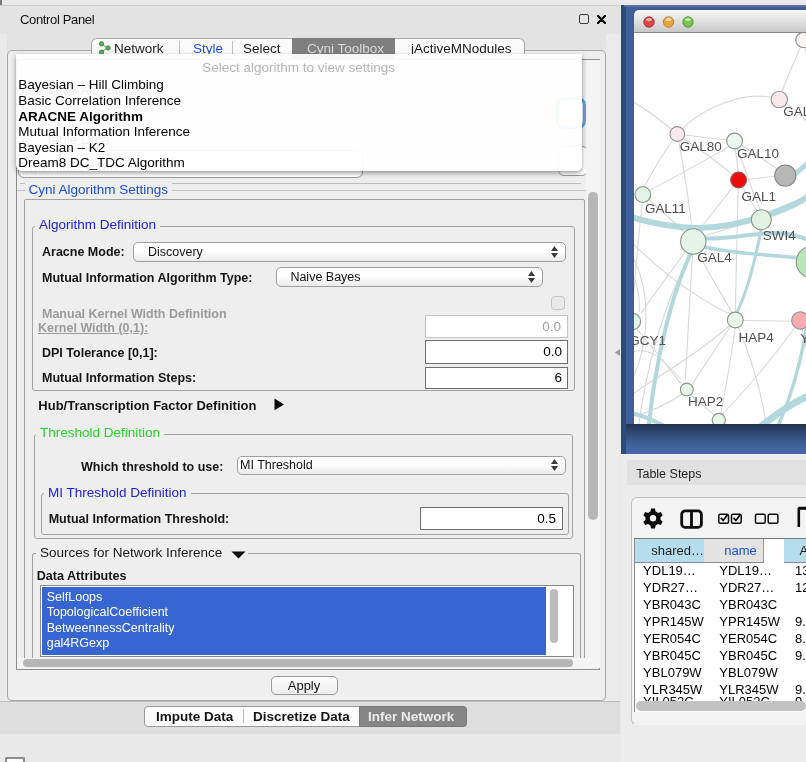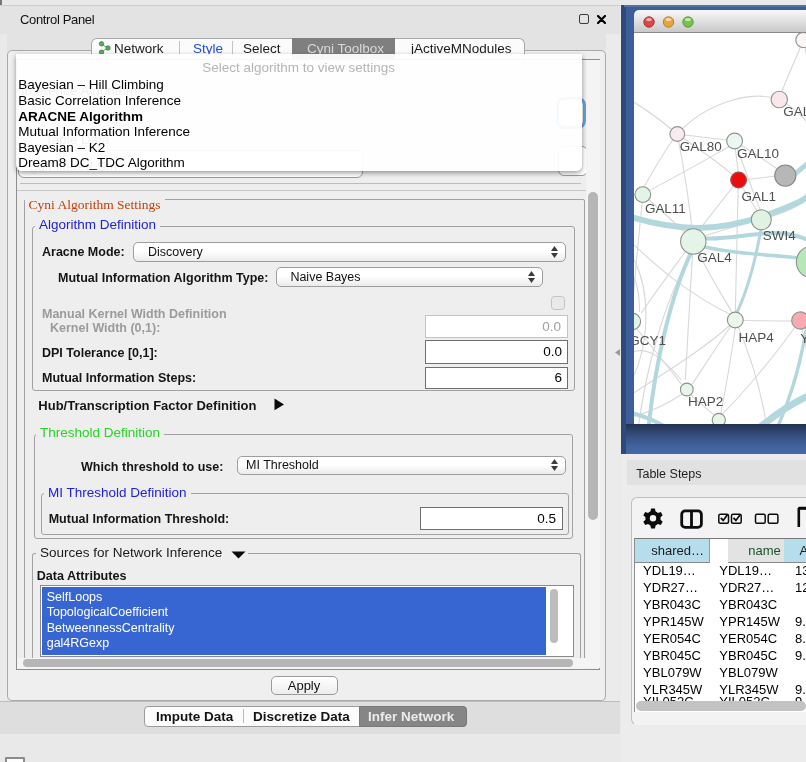--- a/index.html
+++ b/index.html
@@ -51,67 +51,67 @@
 <div class="abs" style="left:20px;top:182.7px;width:561px;height:1px;background:#bdbdbd;"></div>
 <div class="abs" style="left:17px;top:190px;width:571px;height:1px;background:#c6c6c6;"></div>
 <div class="abs" style="left:18px;top:150px;width:345px;height:28px;border:1px solid #9a9a9a;border-radius:6px;background:#fff;"></div>
 <div class="abs" style="left:556px;top:97px;width:30px;height:32px;border:3px solid #67a1de;border-radius:8px;background:#fff;"></div>
 <div class="abs" style="left:558px;top:146px;width:30px;height:30px;border:1px solid #9a9a9a;border-radius:6px;background:#fff;"></div>
 
 <div class="abs" style="left:585.5px;top:60px;width:14px;height:608px;background:#f4f4f4;"></div>
 <div class="abs" style="left:588px;top:192px;width:9.5px;height:328px;background:#b6b6b6;border-radius:5px;"></div>
 
 <div class="gb" style="left:23.5px;top:198.7px;width:561px;height:466px;border-radius:2px;"></div>
-<div class="gbl" style="left:24.5px;top:198px;color:#c2410c;font-family:Liberation Serif, serif;">Cyni Algorithm Settings</div>
+<div class="gbl" style="left:24.5px;top:183px;color:#1d4ed8;">Cyni Algorithm Settings</div>
 
 <div class="gb" style="left:32px;top:225.8px;width:542.5px;height:165.7px;"></div>
 <div class="gbl" style="left:35px;top:217.8px;color:#2021d9;">Algorithm Definition</div>
 
 <div class="blab" style="left:42px;top:246px;">Aracne Mode:</div>
 <div class="combo" style="left:133px;top:241.5px;width:432.5px;height:20px;line-height:18px;padding-left:14px;">Discovery<span class="stp" style="top:3px;">
       <svg width="7" height="5">
         <path d="M3.5,0 L7,5 L0,5 Z" fill="#3c3c3c"></path>
       </svg>
       <svg width="7" height="5" style="margin-top:2px;">
         <path d="M3.5,5 L7,0 L0,0 Z" fill="#3c3c3c"></path>
       </svg>
     </span></div>
 
-<div class="blab" style="left:42px;top:271.5px;margin-left:16px;">Mutual Information Algorithm Type:</div>
+<div class="blab" style="left:42px;top:271.5px;">Mutual Information Algorithm Type:</div>
 <div class="combo" style="left:276.4px;top:266.5px;width:267px;height:20px;line-height:18px;padding-left:13px;">Naive Bayes<span class="stp" style="top:3px;">
       <svg width="7" height="5">
         <path d="M3.5,0 L7,5 L0,5 Z" fill="#3c3c3c"></path>
       </svg>
       <svg width="7" height="5" style="margin-top:2px;">
         <path d="M3.5,5 L7,0 L0,0 Z" fill="#3c3c3c"></path>
       </svg>
     </span></div>
 
 <div class="blab" style="left:42px;top:291.5px;color:#9b9b9b;margin-top:16px;">Manual Kernel Width Definition</div>
 <div class="abs" style="left:551px;top:295.5px;width:14px;height:14px;background:#e9e9e9;border:1px solid #c2c2c2;border-radius:3.5px;"></div>
 
-<div class="blab" style="left:50px;top:322px;color:#9b9b9b;">Kernel Width (0,1):</div>
+<div class="blab" style="left:38px;top:322px;color:#9b9b9b;text-decoration:underline;">Kernel Width (0,1):</div>
 <div class="field" style="left:425px;top:315px;width:143px;height:23px;border-color:#c4c4c4;color:#a0a0a0;line-height:21px;padding-right:6px;">0.0</div>
 
 <div class="blab" style="left:42px;top:347px;">DPI Tolerance [0,1]:</div>
 <div class="field" style="left:425px;top:340px;width:143px;height:24px;line-height:22px;padding-right:5px;">0.0</div>
 
 <div class="blab" style="left:42px;top:372px;">Mutual Information Steps:</div>
 <div class="field" style="left:425px;top:366.5px;width:143px;height:22.5px;line-height:20.5px;padding-right:5px;">6</div>
 
 <div class="blab" style="left:38.3px;top:398.5px;font-size:13px;">Hub/Transcription Factor Definition</div>
 <svg class="abs" style="left:273px;top:397.6px;" width="12" height="13">
     <path d="M1.5,0.5 L11,6.4 L1.5,12.3 Z" fill="#0a0a0a"></path>
   </svg>
 
 <div class="gb" style="left:33.7px;top:433.5px;width:539.8px;height:105.5px;"></div>
 <div class="gbl" style="left:36px;top:426.1px;color:#28d228;">Threshold Definition</div>
 
 <div class="blab" style="left:81px;top:461px;">Which threshold to use:</div>
-<div class="combo" style="left:237px;top:455.5px;width:328.5px;height:19px;line-height:17px;padding-left:8px;">MI Threshold<span class="stp" style="top:2.5px;">
+<div class="combo" style="left:237px;top:455.5px;width:328.5px;height:19px;line-height:17px;padding-left:2px;">MI Threshold<span class="stp" style="top:2.5px;">
       <svg width="7" height="5">
         <path d="M3.5,0 L7,5 L0,5 Z" fill="#3c3c3c"></path>
       </svg>
       <svg width="7" height="5" style="margin-top:2px;">
         <path d="M3.5,5 L7,0 L0,0 Z" fill="#3c3c3c"></path>
       </svg>
     </span></div>
 
 <div class="gb" style="left:41px;top:493px;width:527.5px;height:41.5px;"></div>
 <div class="gbl" style="left:44px;top:486px;color:#2021d9;">MI Threshold Definition</div>
@@ -275,21 +275,21 @@
     <rect x="128.2" y="9.2" width="9.7" height="9" rx="1.5"></rect>
   </g>
   <path d="M80.8,12.8 l2.4,2.6 4.2,-5.6" stroke="#0c0c0c" stroke-width="1.7" fill="none"></path>
   <path d="M93.5,12.8 l2.4,2.6 4.2,-5.6" stroke="#0c0c0c" stroke-width="1.7" fill="none"></path>
   <path d="M158.8,3 h8 m-8,0 v19 m0,-19 z" stroke="#0c0c0c" stroke-width="2.6" fill="none"></path>
   <path d="M158,3.5 h7 q4,0 4,4" stroke="#0c0c0c" stroke-width="2.6" fill="none"></path>
 </svg>
 
 <div class="abs" style="left:634.2px;top:538px;width:171.8px;height:174.5px;background:#fff;border-left:1px solid #8e8e8e;border-top:1px solid #787878;"></div>
 <div class="abs" style="left:635.2px;top:538.5px;width:74.5px;height:24px;background:#b5ddec;border-right:1px solid #9a9a9a;border-bottom:1px solid #8a8a8a;text-indent:16px;font-size:13px;line-height:24px;color:#1c1c1c;">shared…</div>
-<div class="abs" style="left:728px;top:538.5px;width:60px;height:24px;background:#e3e3e3;border-right:1px solid #9a9a9a;border-bottom:1px solid #8a8a8a;text-align:center;text-indent:14px;font-size:13px;line-height:24px;color:#14532d;">name</div>
+<div class="abs" style="left:704px;top:538.5px;width:60px;height:24px;background:#e3e3e3;border-right:1px solid #9a9a9a;border-bottom:1px solid #8a8a8a;text-align:center;text-indent:14px;font-size:13px;line-height:24px;color:#1d4ed8;">name</div>
 <div class="abs" style="left:783.5px;top:538.5px;width:22.5px;height:24px;background:#b5ddec;border-bottom:1px solid #8a8a8a;font-size:13px;line-height:24px;color:#1c1c1c;padding-left:16px;">A</div>
 <div class="abs" style="left:643.1px;top:561.5px;font-size:13px;color:#000;line-height:17px;">YDL19…<br>YDR27…<br>YBR043C<br>YPR145W<br>YER054C<br>YBR045C<br>YBL079W<br>YLR345W</div>
 <div class="abs" style="left:643.1px;top:694.5px;font-size:13px;color:#000;line-height:14px;">YIL052C</div>
 <div class="abs" style="left:719.3px;top:561.5px;font-size:13px;color:#000;line-height:17px;">YDL19…<br>YDR27…<br>YBR043C<br>YPR145W<br>YER054C<br>YBR045C<br>YBL079W<br>YLR345W</div>
 <div class="abs" style="left:719.3px;top:694.5px;font-size:13px;color:#000;line-height:14px;">YIL052C</div>
 <div class="abs" style="left:795px;top:561.5px;font-size:13px;color:#000;line-height:17px;">13<br>12<br>&nbsp;<br>9.<br>8.<br>9.<br>&nbsp;<br>9.</div>
 <div class="abs" style="left:795px;top:694.5px;font-size:13px;color:#000;line-height:14px;">9.</div>
 <div class="abs" style="left:636px;top:700.8px;width:170px;height:10.4px;background:#c3c3c3;border-radius:5px;"></div>
 <div class="abs" style="left:634.2px;top:712.4px;width:171.8px;height:12.6px;background:#f3f3f3;"></div>
 

